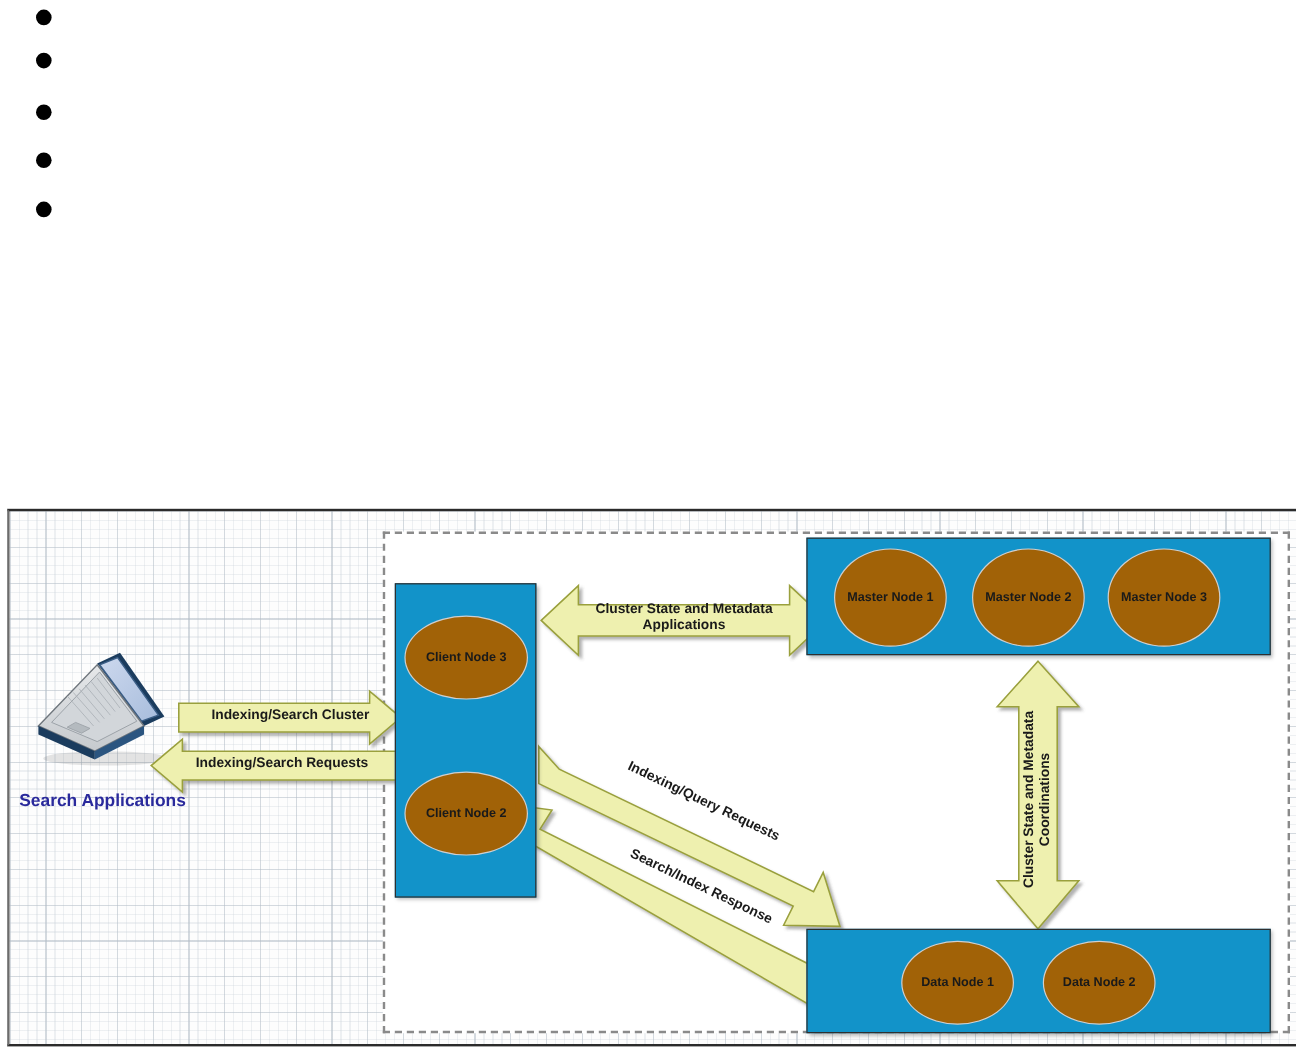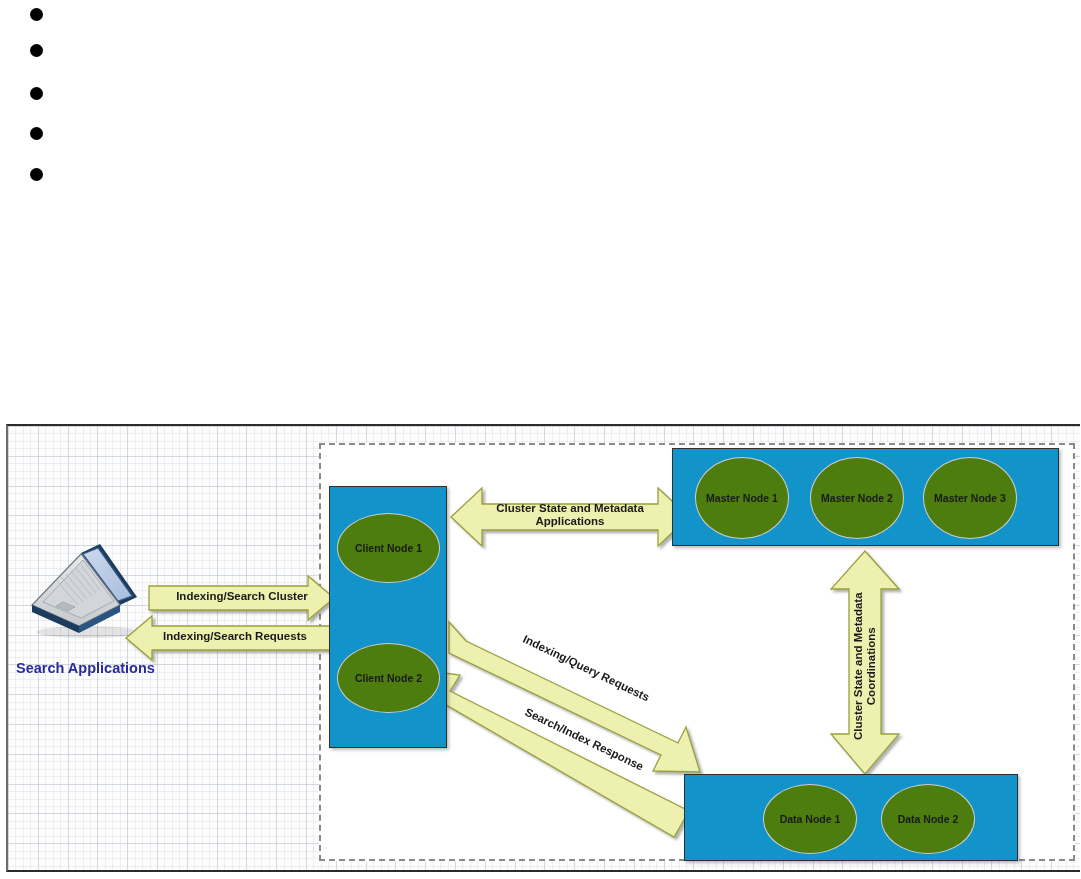--- a/index.html
+++ b/index.html
@@ -76,26 +76,26 @@
   
   .node-box {
     position: absolute;
     background: #1293c9;
     border: 1.5px solid #2f2f2f;
     box-shadow: 2px 2px 3px rgba(60,60,60,0.35);
     box-sizing: border-box;
   }
   #client-node-box   { left: 321px; top: 60px;  width: 118px; height: 262px; }
   #master-node-box   { left: 664px; top: 22px;  width: 387px; height: 98px;  }
-  #data-node-box     { left: 664px; top: 348px; width: 334px; height: 87px; margin-left: 12px;  }
+  #data-node-box     { left: 664px; top: 348px; width: 387px; height: 87px;  }
 
   
   .node-ellipse {
     position: absolute;
-    background: #4d7c0f;
+    background: #a16207;
     border: 1.2px solid #cfcfcf;
     border-radius: 50%;
     display: flex;
     align-items: center;
     justify-content: center;
     text-align: center;
     font-size: 10.5px;
     font-weight: bold;
     color: #1a1a1a;
     box-sizing: border-box;
@@ -248,21 +248,21 @@
 
     <div class="arrow-label two-line" style="left:472px; top:76px; width:180px;">Cluster State and Metadata Applications</div>
 
     <div class="arrow-label two-line" style="left:767px; top:227px; width:180px; transform:rotate(-90deg); transform-origin:center center;">Cluster State and Metadata Coordinations</div>
 
     <div class="arrow-label" style="left:483px; top:236px; width:190px; transform:rotate(25.6deg); transform-origin:center center;">Indexing/Query Requests</div>
 
     <div class="arrow-label" style="left:481px; top:307px; width:190px; transform:rotate(25.6deg); transform-origin:center center;">Search/Index Response</div>
 
     <div class="node-box" id="client-node-box">
-      <div class="node-ellipse" style="left:7px; top:26px; width:103px; height:70px;">Client Node 1</div>
+      <div class="node-ellipse" style="left:7px; top:26px; width:103px; height:70px;">Client Node 3</div>
       <div class="node-ellipse" style="left:7px; top:156px; width:103px; height:70px;">Client Node 2</div>
     </div>
 
     <div class="node-box" id="master-node-box">
       <div class="node-ellipse" style="left:22px; top:8px; width:94px; height:82px;">Master Node 1</div>
       <div class="node-ellipse" style="left:137px; top:8px; width:94px; height:82px;">Master Node 2</div>
       <div class="node-ellipse" style="left:250px; top:8px; width:94px; height:82px;">Master Node 3</div>
     </div>
 
     <div class="node-box" id="data-node-box">

